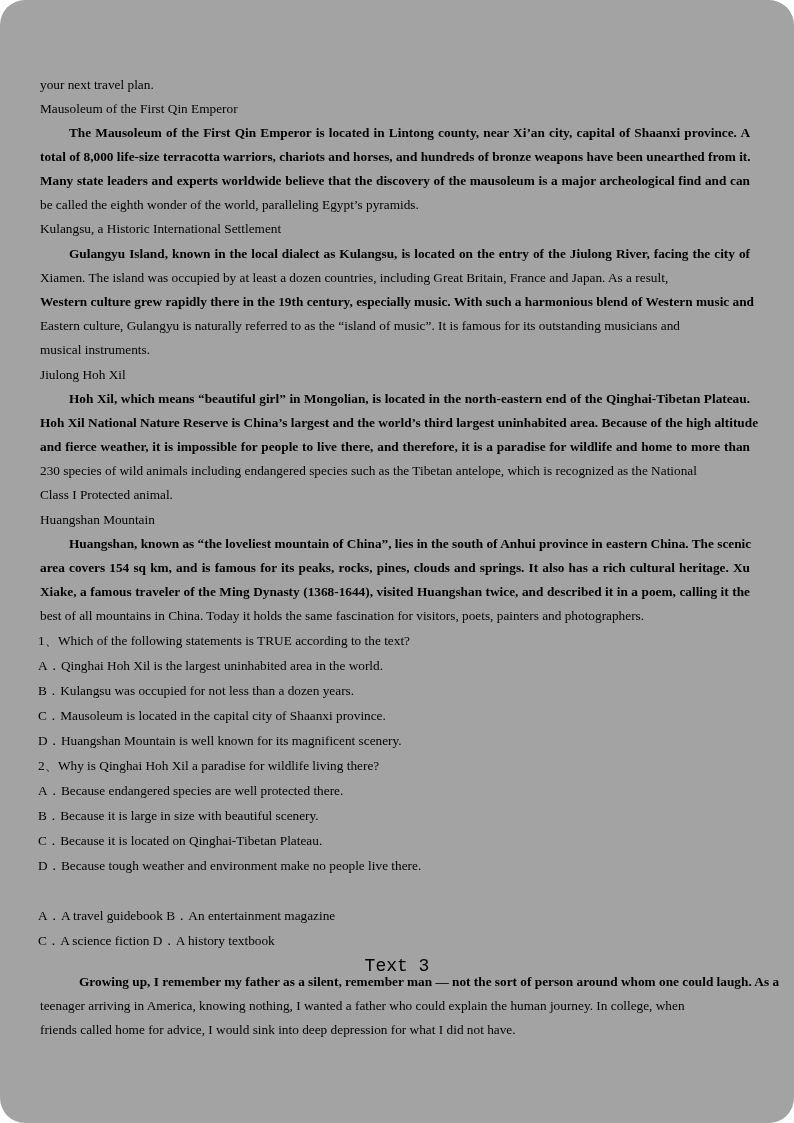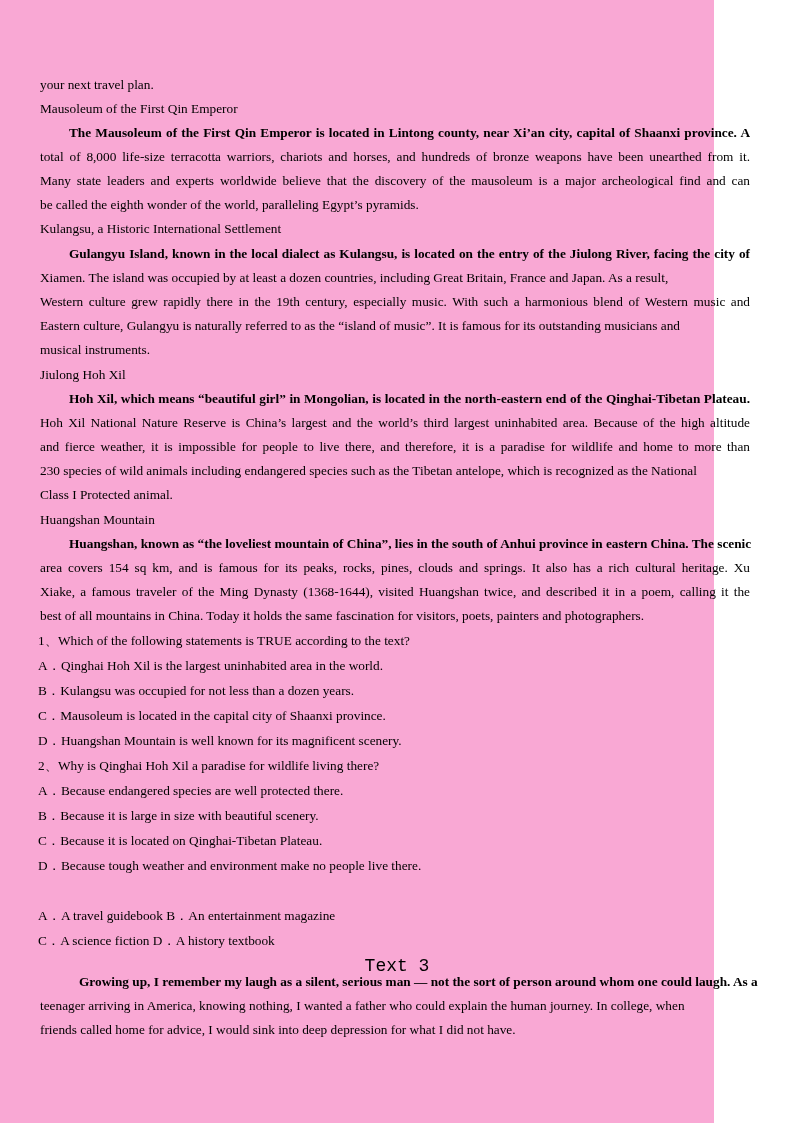--- a/index.html
+++ b/index.html
@@ -1,33 +1,34 @@
 <!DOCTYPE html>
 <html><head>
   <meta charset="utf-8">
   <style>
     html, body { margin: 0; padding: 0; background: #ffffff; }
     body { width: 794px; height: 1123px; position: relative; overflow: hidden; }
     .page {
-      position: absolute; left: 0; top: 0; width: 714px; height: 1123px;
-      background: #f9a8d4; color: #000000;
+      position: absolute; left: 0; top: 0; width: 794px; height: 1123px;
+      background: #a3a3a3; color: #000000;
       font-family: "Liberation Serif", "DejaVu Serif", serif;
       font-size: 13.3px;
+      border-radius: 25px;
     }
     .line {
       position: absolute; left: 40px; white-space: nowrap; line-height: 16px;
     }
     .indent { left: 69px; }
     .opt { left: 38px; }
     .title-mono {
       position: absolute; left: 0; width: 794px; text-align: center;
       font-family: "Liberation Mono", "DejaVu Sans Mono", monospace;
       font-size: 18px; line-height: 16px;
     }
-    .just { text-align-last: justify; text-align: justify; width: 710px; }
+    .just { text-align-last: justify; text-align: justify; width: 710px; font-weight: bold; }
     .just-i { text-align-last: justify; text-align: justify; width: 681px; font-weight: bold; }
   </style>
 </head>
 <body>
 
 <div class="page">
 
   <div class="line" style="top:77px">your next travel plan.</div>
 
   <div class="line" style="top:101px">Mausoleum of the First Qin Emperor</div>
@@ -65,17 +66,17 @@
   <div class="line opt" style="top:758px">2、Why is Qinghai Hoh Xil a paradise for wildlife living there?</div>
   <div class="line opt" style="top:808px">B．Because it is large in size with beautiful scenery.</div>
   <div class="line opt" style="top:783px">A．Because endangered species are well protected there.</div>
   <div class="line opt" style="top:833px">C．Because it is located on Qinghai-Tibetan Plateau.</div>
   <div class="line opt" style="top:858px">D．Because tough weather and environment make no people live there.</div>
 
   <div class="line opt" style="top:908px">A．A travel guidebook    B．An entertainment magazine</div>
   <div class="line opt" style="top:933px">C．A science fiction    D．A history textbook</div>
 
   <div class="title-mono" style="top:958px">Text 3</div>
-  <div class="line just-i" style="top:974px; left:79px; width:671px">Growing up, I remember my laugh as a silent, serious man — not the sort of person around whom one could laugh. As a</div>
+  <div class="line just-i" style="top:974px; left:79px; width:671px">Growing up, I remember my father as a silent, remember man — not the sort of person around whom one could laugh. As a</div>
   <div class="line" style="top:998px">teenager arriving in America, knowing nothing, I wanted a father who could explain the human journey. In college, when</div>
   <div class="line" style="top:1022px">friends called home for advice, I would sink into deep depression for what I did not have.</div>
 
 </div>
 
 </body></html>

